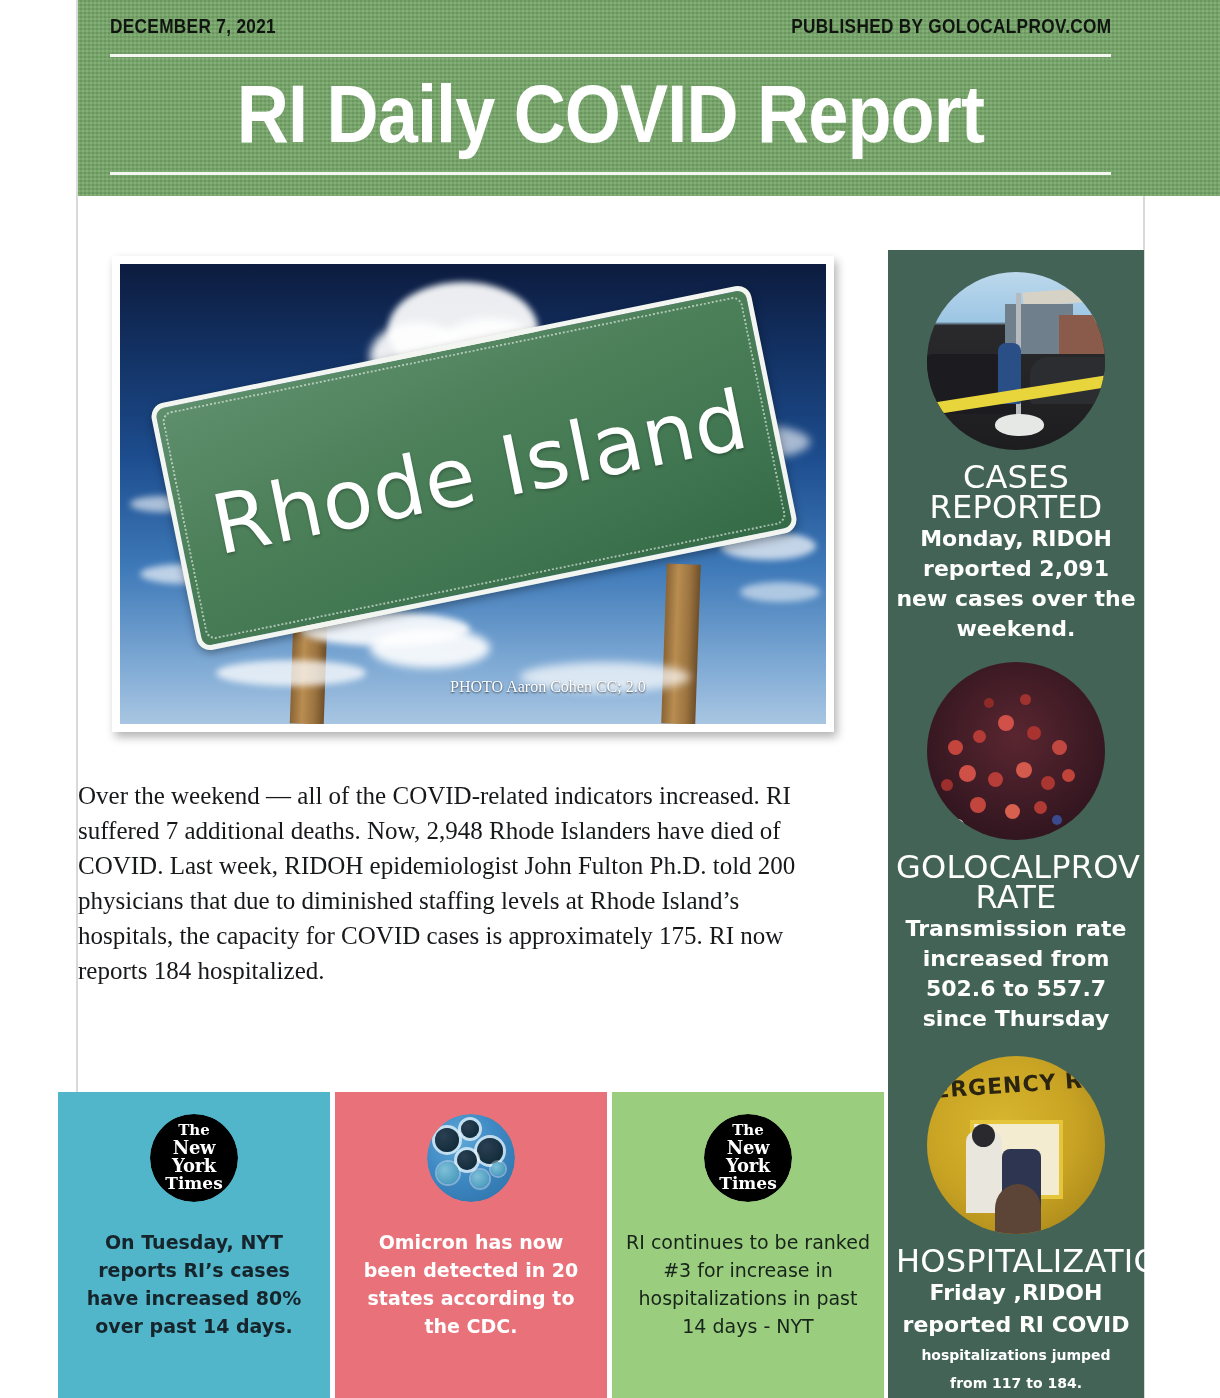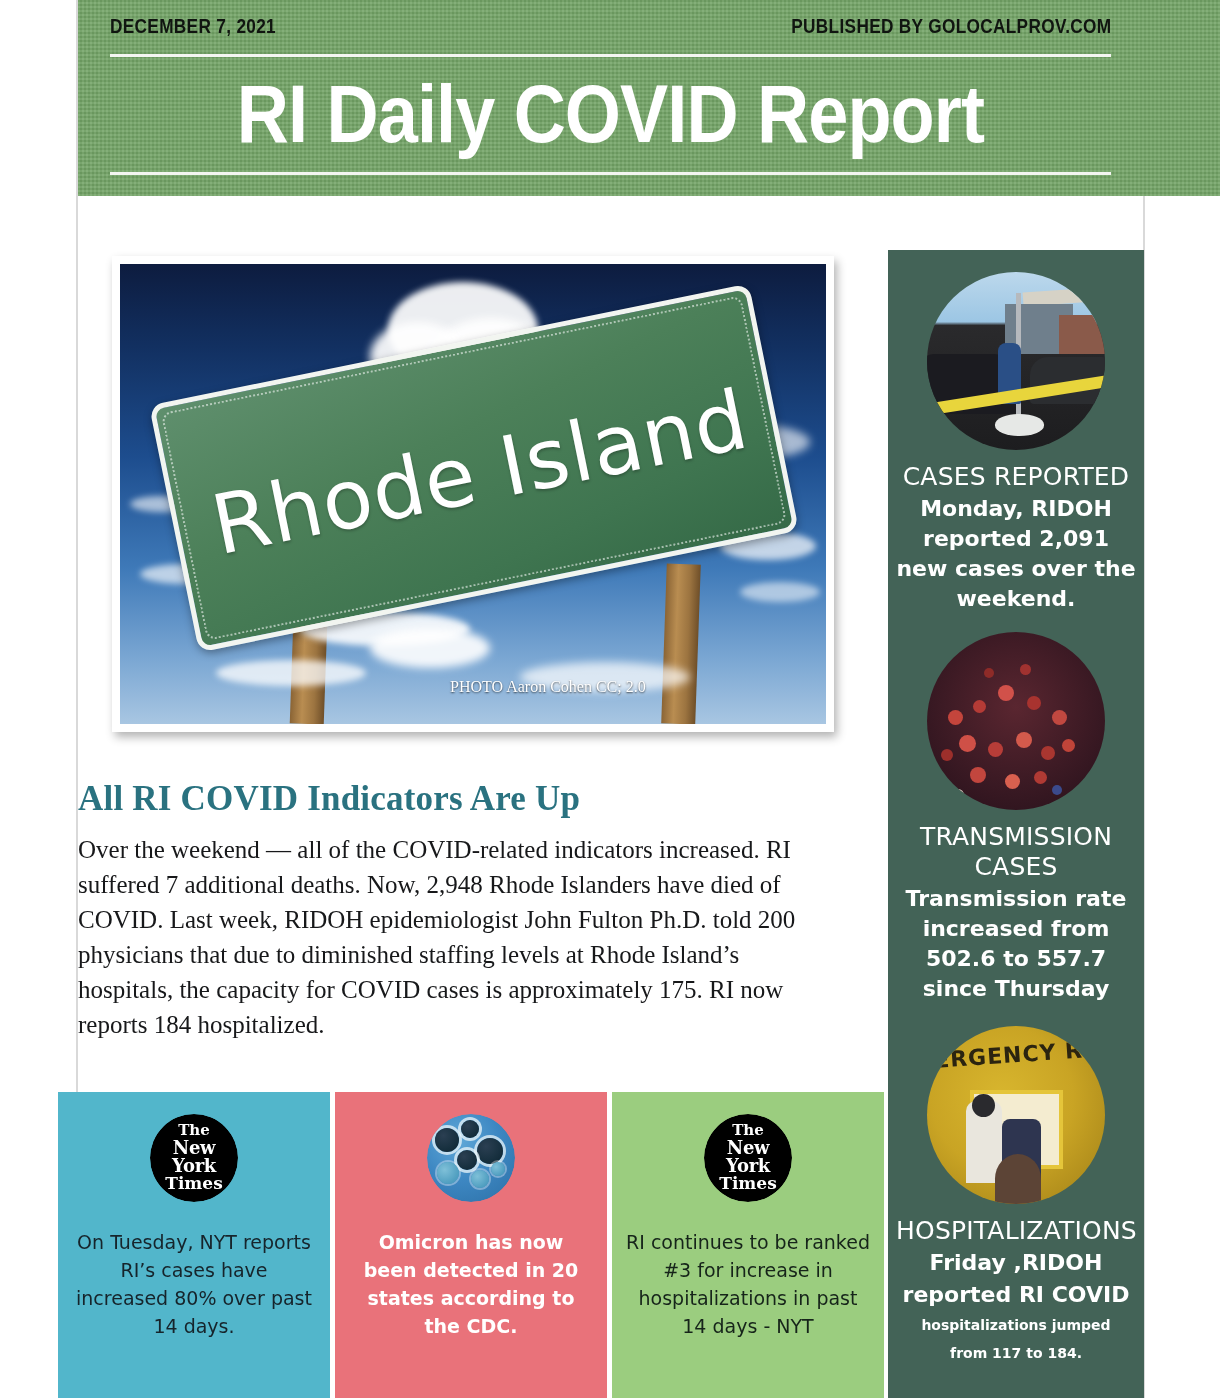--- a/index.html
+++ b/index.html
@@ -255,21 +255,21 @@
     box-shadow: 0 0 0 2px rgba(255,255,255,.35);
   }
   .card-text {
     margin-top: 26px;
     text-align: center;
     font-family: "DejaVu Sans", "Liberation Sans", sans-serif;
     font-size: 19px;
     line-height: 28px;
   }
   #card-nyt-cases { background: #52b6cb; }
-  #card-nyt-cases .card-text { color: #16242b; }
+  #card-nyt-cases .card-text { color: #16242b; font-weight: bold; }
   #card-omicron { background: #e9727a; }
   #card-omicron .card-text { color: #ffffff; font-weight: bold; }
   #card-nyt-rank { background: #9bcd7f; }
   #card-nyt-rank .card-text { color: #16241a; }
 
   
   #sidebar {
     position: absolute;
     left: 888px; top: 250px;
     width: 256px; height: 1148px;
@@ -282,21 +282,21 @@
   .side-block { margin-bottom: 4px; }
   .side-figure {
     width: 178px; height: 178px;
     border-radius: 50%;
     margin: 0 auto;
     overflow: hidden;
     position: relative;
   }
   .side-title {
     font-family: "DejaVu Sans", "Liberation Sans", sans-serif;
-    font-size: 25px;
+    font-size: 32px;
     line-height: 30px;
     margin-top: 12px;
     letter-spacing: .2px;
   }
   .side-body {
     font-family: "DejaVu Sans", "Liberation Sans", sans-serif;
     font-weight: bold;
     font-size: 22px;
     line-height: 30px;
     margin-top: 2px;
@@ -379,21 +379,20 @@
 
       <div id="sign-board">
         <div id="sign-text">Rhode Island</div>
       </div>
 
       <div id="photo-credit">PHOTO Aaron Cohen CC; 2.0</div>
     </div>
   </div>
 
   <div id="article">
-    <h2 id="article-headline">All RI COVID Indicators Are Up</h2>
     <p id="article-body">Over the weekend — all of the COVID-related indicators increased. RI suffered 7 additional deaths. Now, 2,948 Rhode Islanders have died of COVID. Last week, RIDOH epidemiologist John Fulton Ph.D. told 200 physicians that due to diminished staffing levels at Rhode Island’s hospitals, the capacity for COVID cases is approximately 175. RI now reports 184 hospitalized.</p>
   </div>
 
   <div id="cards">
 
     <div class="card" id="card-nyt-cases">
       <div class="card-figure">
         <div class="nyt-logo">
           <span class="l1">The</span>
           <span class="l2">New York</span>
@@ -463,21 +462,21 @@
         <span class="crowd-dot" style="left:24%;top:76%;width:16px;height:16px;background:#c2463e;"></span>
         <span class="crowd-dot" style="left:44%;top:80%;width:15px;height:15px;background:#d8604f;"></span>
         <span class="crowd-dot" style="left:60%;top:78%;width:13px;height:13px;background:#b03a34;"></span>
         <span class="crowd-dot" style="left:76%;top:60%;width:13px;height:13px;background:#c04439;"></span>
         <span class="crowd-dot" style="left:8%;top:66%;width:12px;height:12px;background:#9c2f2b;"></span>
         <span class="crowd-dot" style="left:32%;top:20%;width:10px;height:10px;background:#8e2b28;"></span>
         <span class="crowd-dot" style="left:52%;top:18%;width:11px;height:11px;background:#a03230;"></span>
         <span class="crowd-dot" style="left:14%;top:88%;width:12px;height:12px;background:#dcd6c8;"></span>
         <span class="crowd-dot" style="left:70%;top:86%;width:10px;height:10px;background:#3b4a8c;"></span>
       </div>
-      <div class="side-title">TRANSMISSION CASES</div>
+      <div class="side-title">GOLOCALPROV RATE</div>
       <div class="side-body">Transmission rate increased from 502.6 to 557.7 since Thursday</div>
     </div>
 
     <div class="side-block" style="margin-top:22px;">
       <div class="side-figure" id="photo-hosp">
         <span class="er-text">ERGENCY ROO</span>
         <span class="er-door"></span>
         <span class="er-p1"></span>
         <span class="er-p1head"></span>
         <span class="er-p2"></span>

